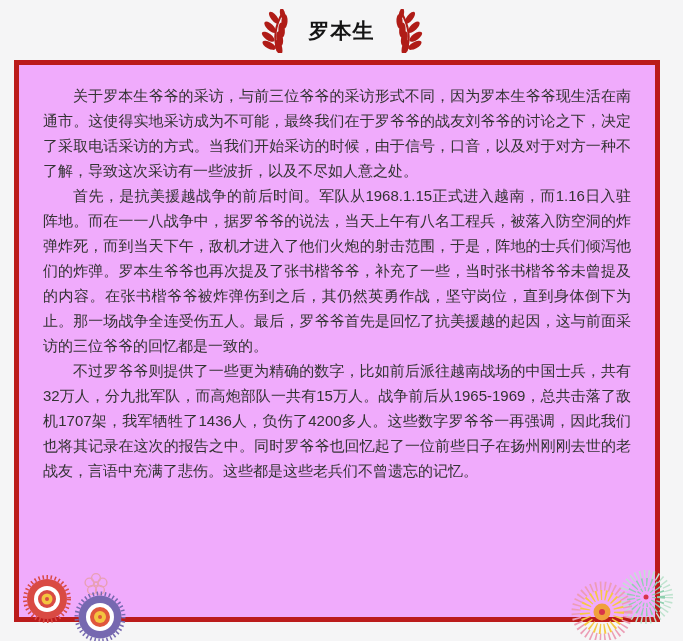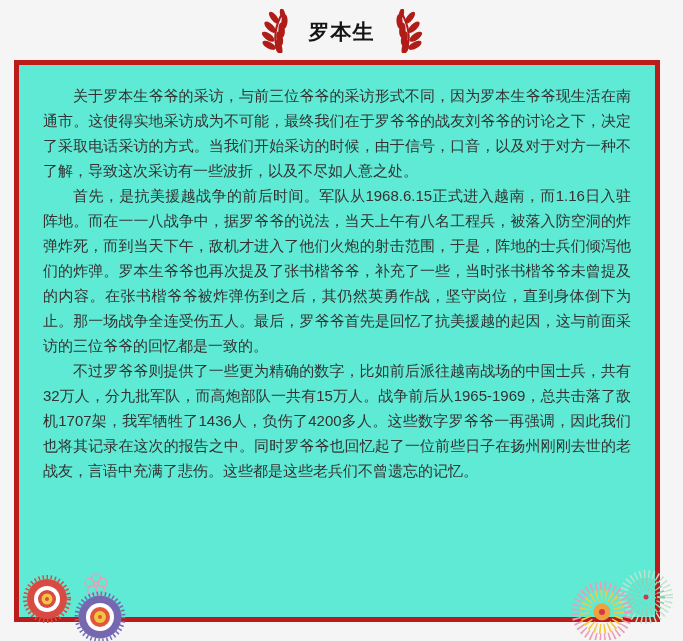--- a/index.html
+++ b/index.html
@@ -4,32 +4,32 @@
 <style>
   html,body{margin:0;padding:0;}
   body{
     width:683px;height:641px;
     background:#f5f5f6;
     font-family:"Liberation Sans","DejaVu Sans",sans-serif;
     position:relative;overflow:hidden;
   }
   .header{
     position:absolute;top:6px;left:0;right:0;height:50px;
-    display:flex;justify-content:center;align-items:center;gap:17px;
+    display:flex;justify-content:center;align-items:center;gap:17px;font-family:Liberation Serif, serif;
   }
   .title{
     font-size:21px;font-weight:bold;color:#141414;letter-spacing:1px;
     line-height:1;
   }
   .laurel{width:38px;height:44px;display:block;}
   .laurel.right{transform:scaleX(-1);}
   .card{
     position:absolute;left:14px;top:60px;width:646px;height:562px;
     box-sizing:border-box;
-    border:5px solid #bb1b1b;background:#5eead4;
+    border:5px solid #bb1b1b;background:#f0abfc;
     padding:18px 24px 0 24px;
   }
   .card p{
     margin:0;
     font-size:15px;line-height:25px;color:#333333;
     text-indent:2em;text-align:justify;
   }
   .decor{position:absolute;pointer-events:none;}
   .decor.bl{left:18px;top:571px;width:110px;height:70px;}
   .decor.br{left:566px;top:570px;width:112px;height:70px;}
@@ -64,21 +64,21 @@
       <ellipse cx="13" cy="29" rx="3.4" ry="7.8" transform="rotate(-55 13 29)"></ellipse>
       <ellipse cx="25" cy="31" rx="3.4" ry="7.8" transform="rotate(-10 25 31)"></ellipse>
       <ellipse cx="14" cy="38" rx="3.4" ry="7.8" transform="rotate(-62 14 38)"></ellipse>
       <ellipse cx="24" cy="40" rx="3.4" ry="7.8" transform="rotate(-16 24 40)"></ellipse>
     </g>
   </svg>
 </div>
 
 <div class="card">
   <p>关于罗本生爷爷的采访，与前三位爷爷的采访形式不同，因为罗本生爷爷现生活在南通市。这使得实地采访成为不可能，最终我们在于罗爷爷的战友刘爷爷的讨论之下，决定了采取电话采访的方式。当我们开始采访的时候，由于信号，口音，以及对于对方一种不了解，导致这次采访有一些波折，以及不尽如人意之处。</p>
-  <p>首先，是抗美援越战争的前后时间。军队从1968.6.15正式进入越南，而1.16日入驻阵地。而在一一八战争中，据罗爷爷的说法，当天上午有八名工程兵，被落入防空洞的炸弹炸死，而到当天下午，敌机才进入了他们火炮的射击范围，于是，阵地的士兵们倾泻他们的炸弹。罗本生爷爷也再次提及了张书楷爷爷，补充了一些，当时张书楷爷爷未曾提及的内容。在张书楷爷爷被炸弹伤到之后，其仍然英勇作战，坚守岗位，直到身体倒下为止。那一场战争全连受伤五人。最后，罗爷爷首先是回忆了抗美援越的起因，这与前面采访的三位爷爷的回忆都是一致的。</p>
+  <p>首先，是抗美援越战争的前后时间。军队从1968.1.15正式进入越南，而1.16日入驻阵地。而在一一八战争中，据罗爷爷的说法，当天上午有八名工程兵，被落入防空洞的炸弹炸死，而到当天下午，敌机才进入了他们火炮的射击范围，于是，阵地的士兵们倾泻他们的炸弹。罗本生爷爷也再次提及了张书楷爷爷，补充了一些，当时张书楷爷爷未曾提及的内容。在张书楷爷爷被炸弹伤到之后，其仍然英勇作战，坚守岗位，直到身体倒下为止。那一场战争全连受伤五人。最后，罗爷爷首先是回忆了抗美援越的起因，这与前面采访的三位爷爷的回忆都是一致的。</p>
   <p>不过罗爷爷则提供了一些更为精确的数字，比如前后派往越南战场的中国士兵，共有32万人，分九批军队，而高炮部队一共有15万人。战争前后从1965-1969，总共击落了敌机1707架，我军牺牲了1436人，负伤了4200多人。这些数字罗爷爷一再强调，因此我们也将其记录在这次的报告之中。同时罗爷爷也回忆起了一位前些日子在扬州刚刚去世的老战友，言语中充满了悲伤。这些都是这些老兵们不曾遗忘的记忆。</p>
 </div>
 
 <svg class="decor bl" viewBox="0 0 110 70">
 
   <g>
     <circle cx="29" cy="28" r="22" fill="none" stroke-width="4" stroke-dasharray="1.5 2.6" stroke="#d94a43"></circle>
     <circle cx="29" cy="28" r="20" fill="#d94a43"></circle>
     <circle cx="29" cy="28" r="13" fill="#ffffff"></circle>
     <circle cx="29" cy="28" r="9" fill="#d94a43"></circle>

